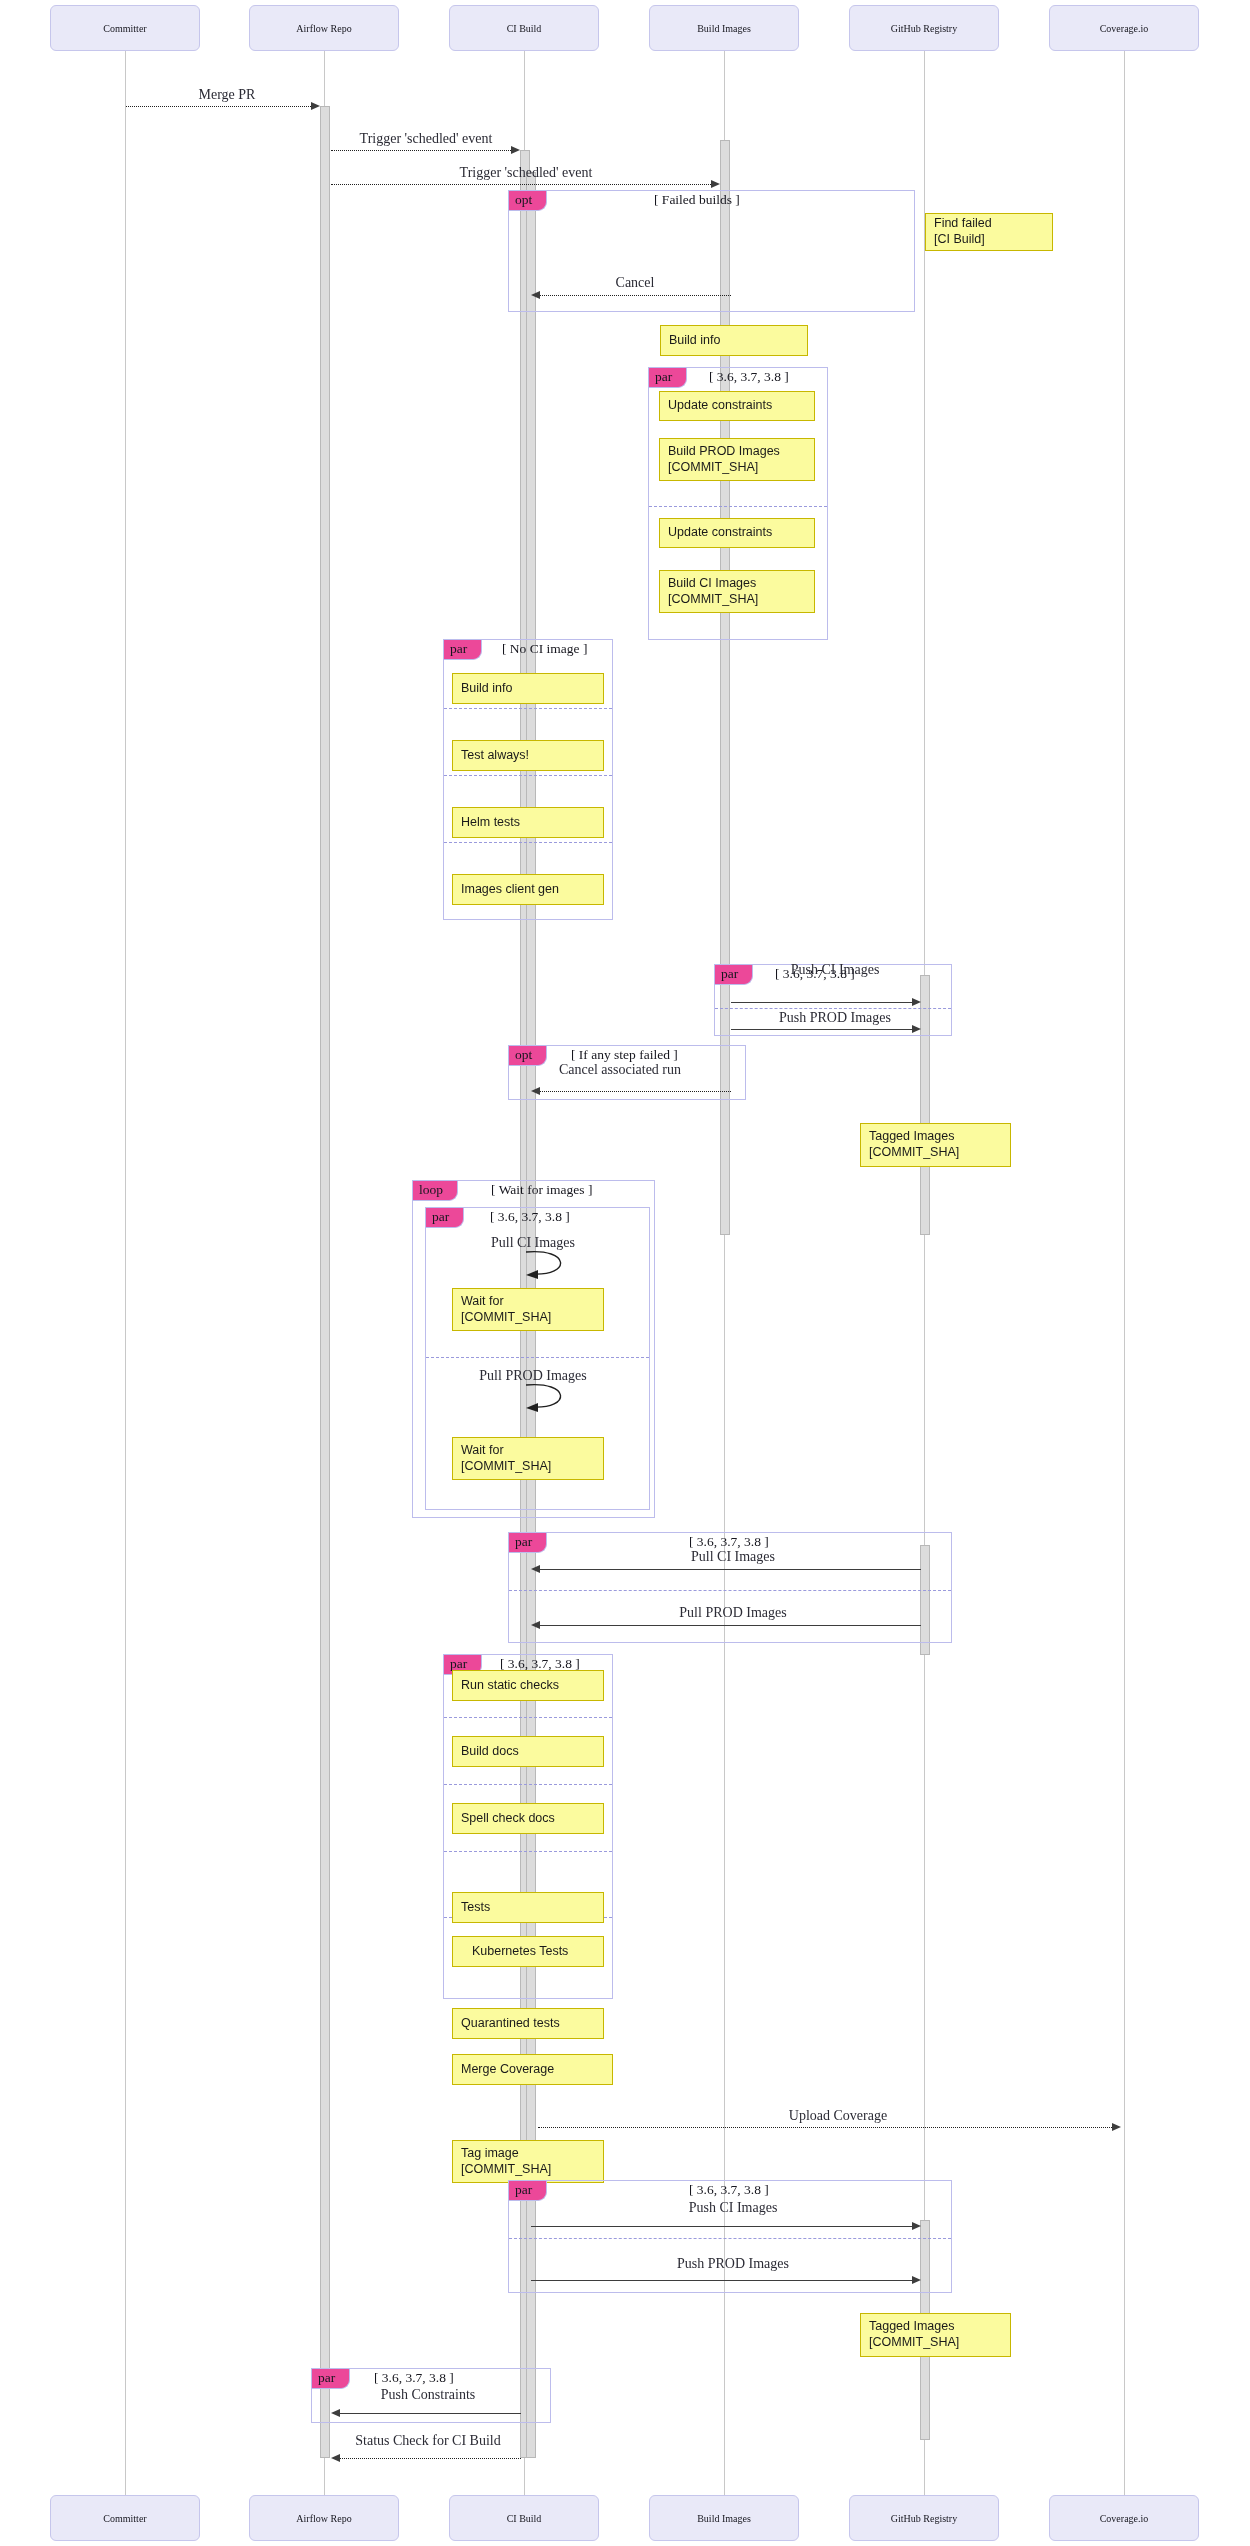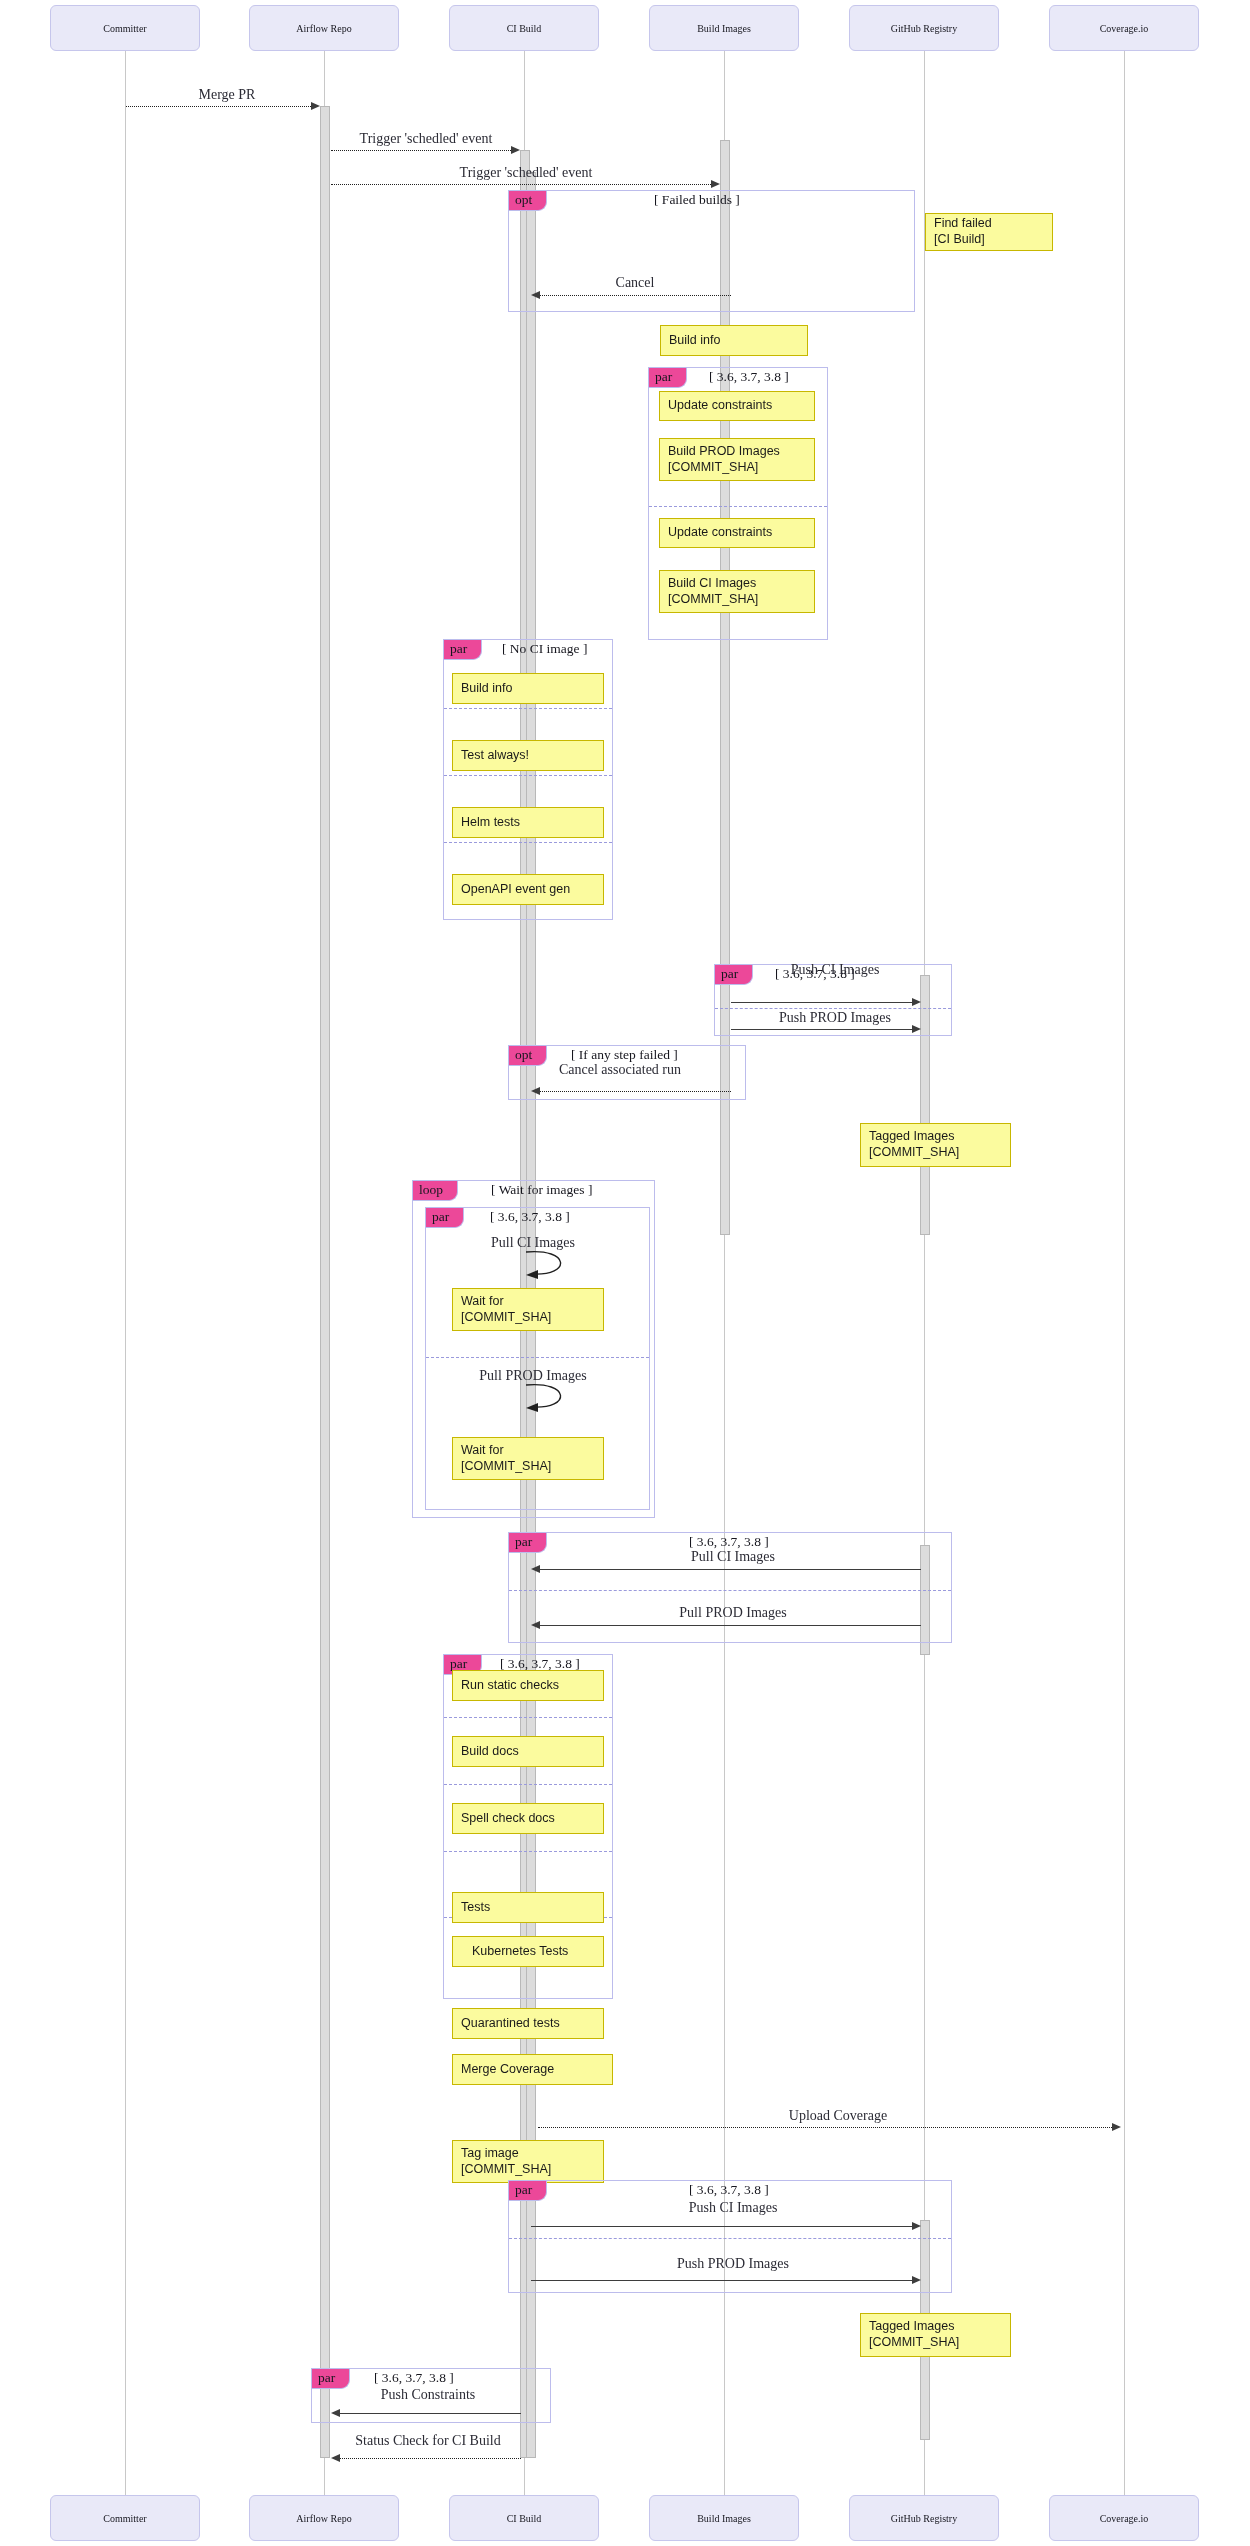--- a/index.html
+++ b/index.html
@@ -214,21 +214,21 @@
   <div class="fragment" style="left:443px;top:639px;width:170px;height:281px;">
     <div class="frag-tab">par</div>
     <div class="frag-cond" style="left:58px;">[ No CI image ]</div>
     <div class="frag-divider" style="left:0;top:68px;width:168px;"></div>
     <div class="frag-divider" style="left:0;top:135px;width:168px;"></div>
     <div class="frag-divider" style="left:0;top:202px;width:168px;"></div>
   </div>
   <div class="note" style="left:452px;top:673px;width:152px;height:31px;">Build info</div>
   <div class="note" style="left:452px;top:740px;width:152px;height:31px;">Test always!</div>
   <div class="note" style="left:452px;top:807px;width:152px;height:31px;">Helm tests</div>
-  <div class="note" style="left:452px;top:874px;width:152px;height:31px;">OpenAPI event gen</div>
+  <div class="note" style="left:452px;top:874px;width:152px;height:31px;">Images client gen</div>
 
   <div class="fragment" style="left:714px;top:964px;width:238px;height:72px;">
     <div class="frag-tab">par</div>
     <div class="frag-cond" style="left:60px;">[ 3.6, 3.7, 3.8 ]</div>
     <div class="frag-divider" style="left:0;top:43px;width:236px;"></div>
   </div>
 
   <div class="msg-label" style="left:835px;top:962px;">Push CI Images</div>
   <div class="msg-line msg-solid" style="left:731px;top:1002px;width:185px;"></div>
   <div class="arrowhead arrow-right" style="left:912px;top:998px;"></div>

